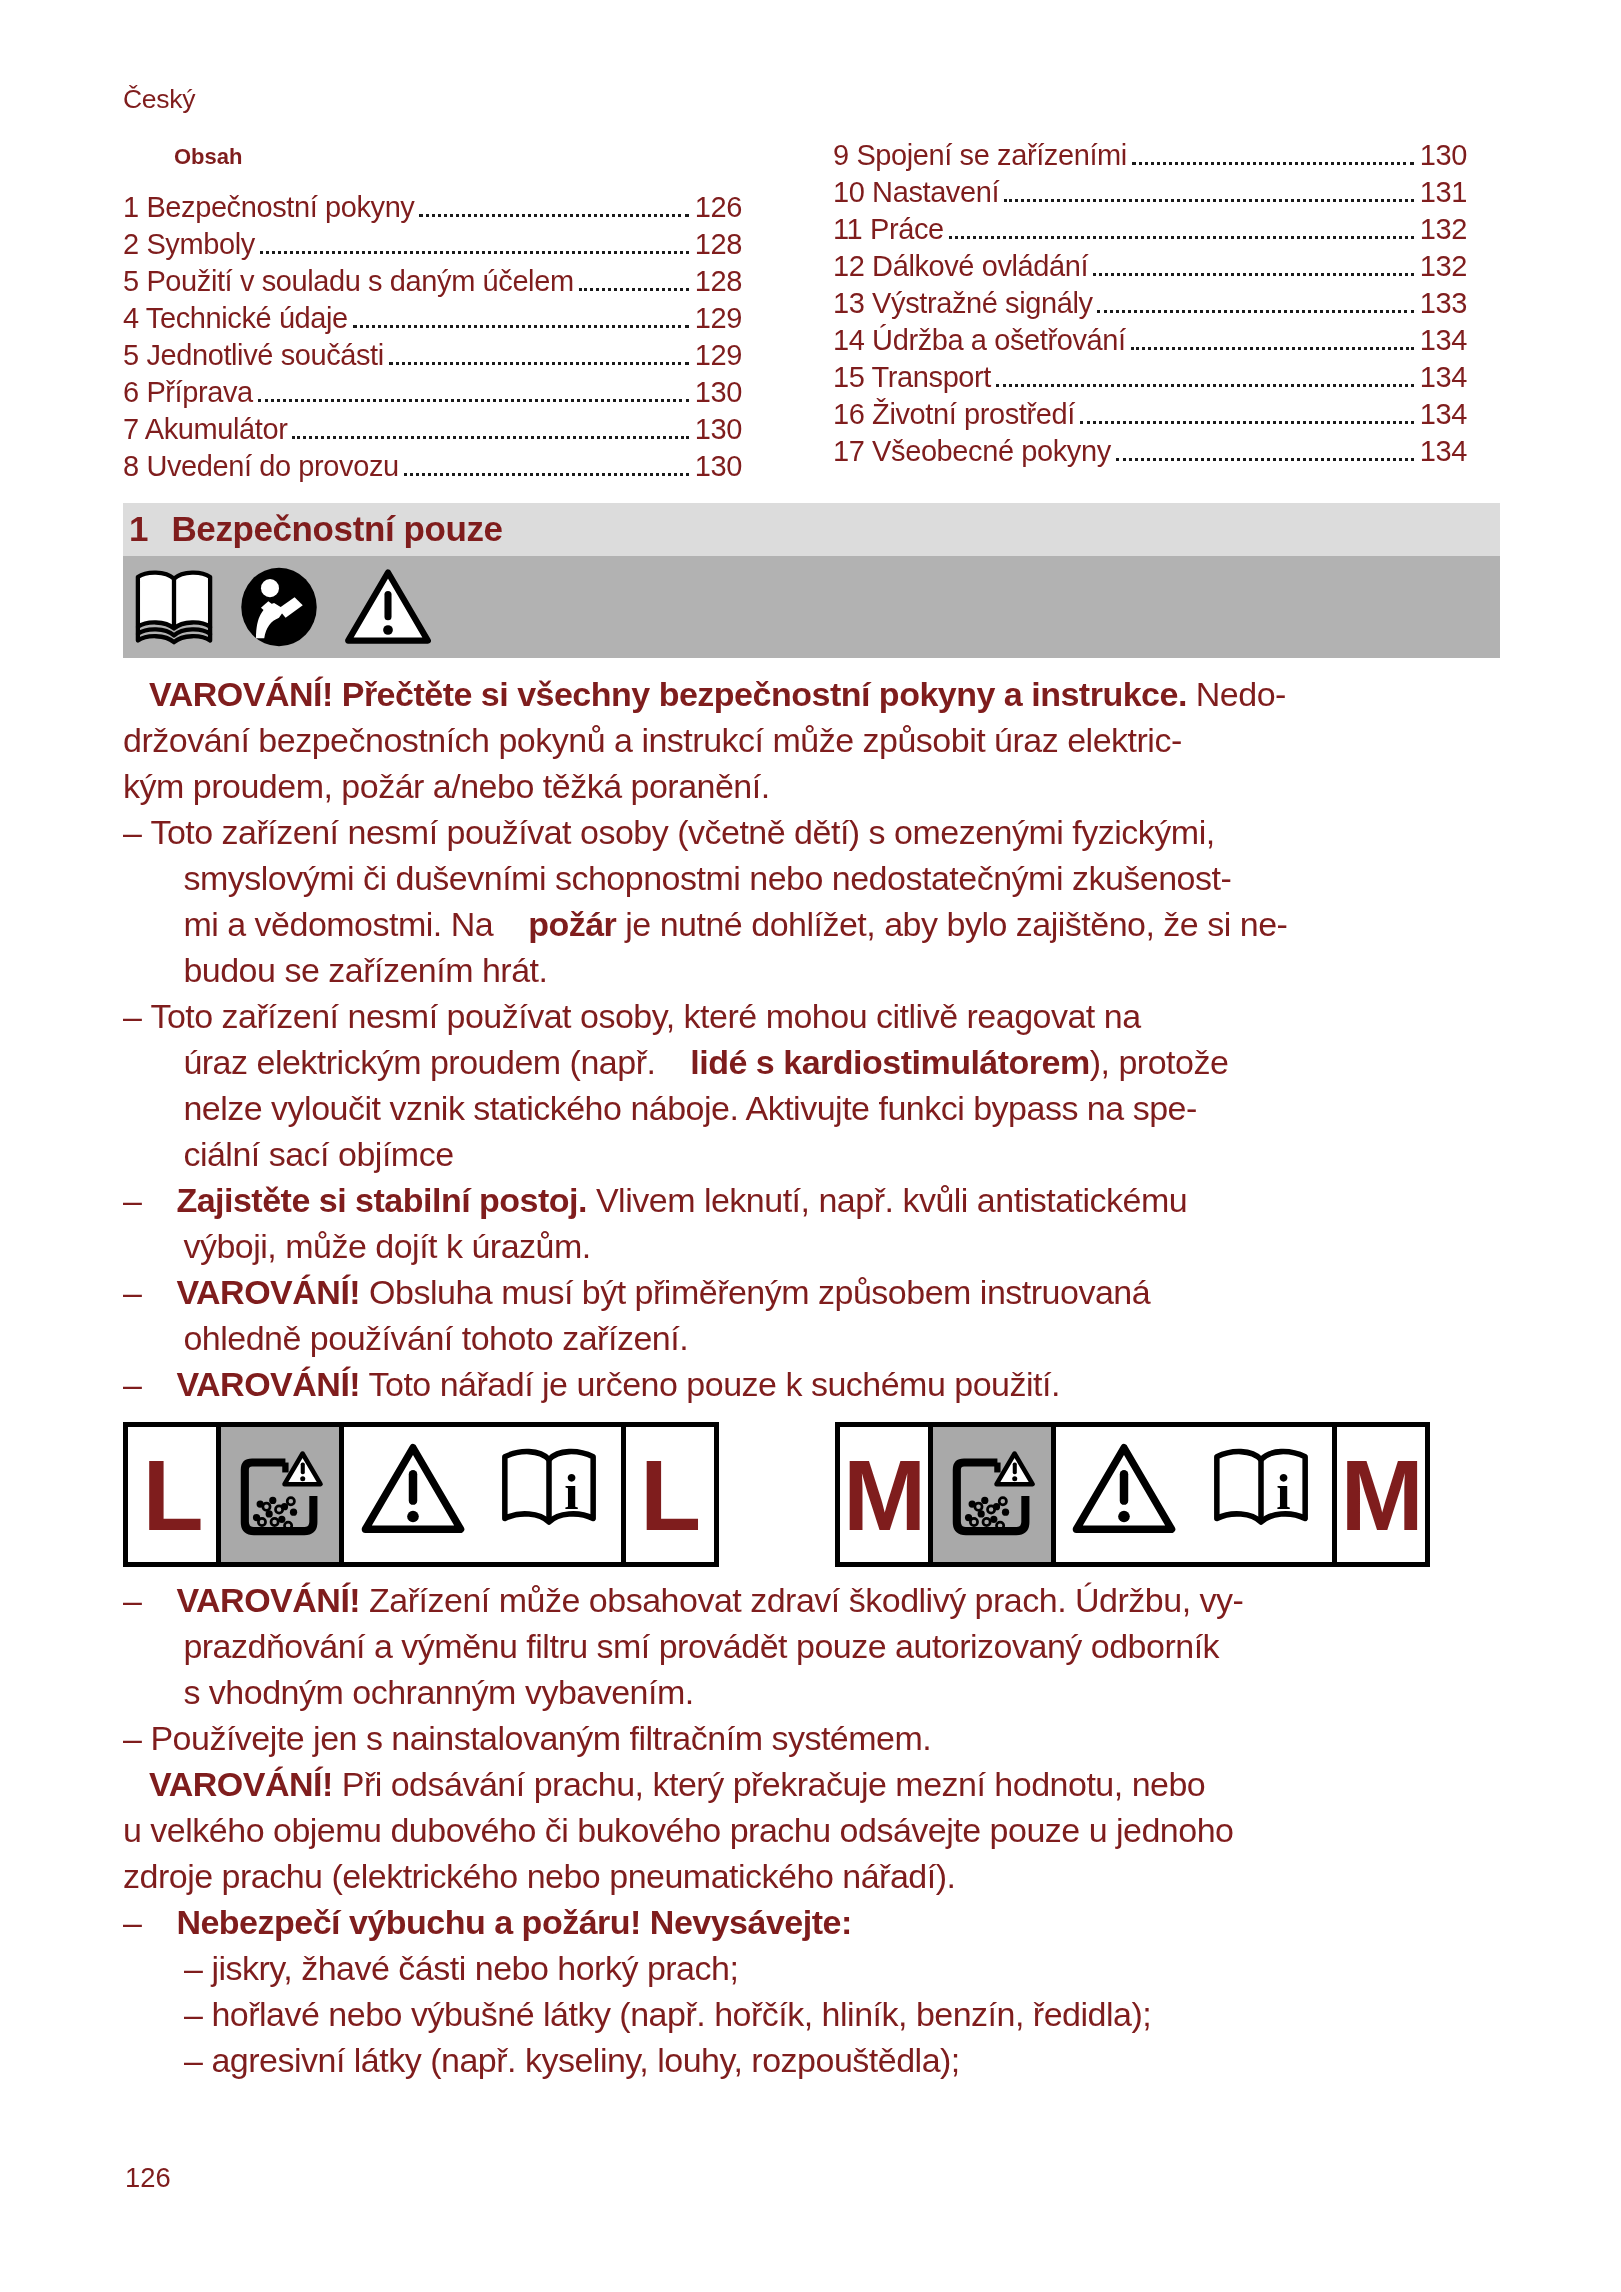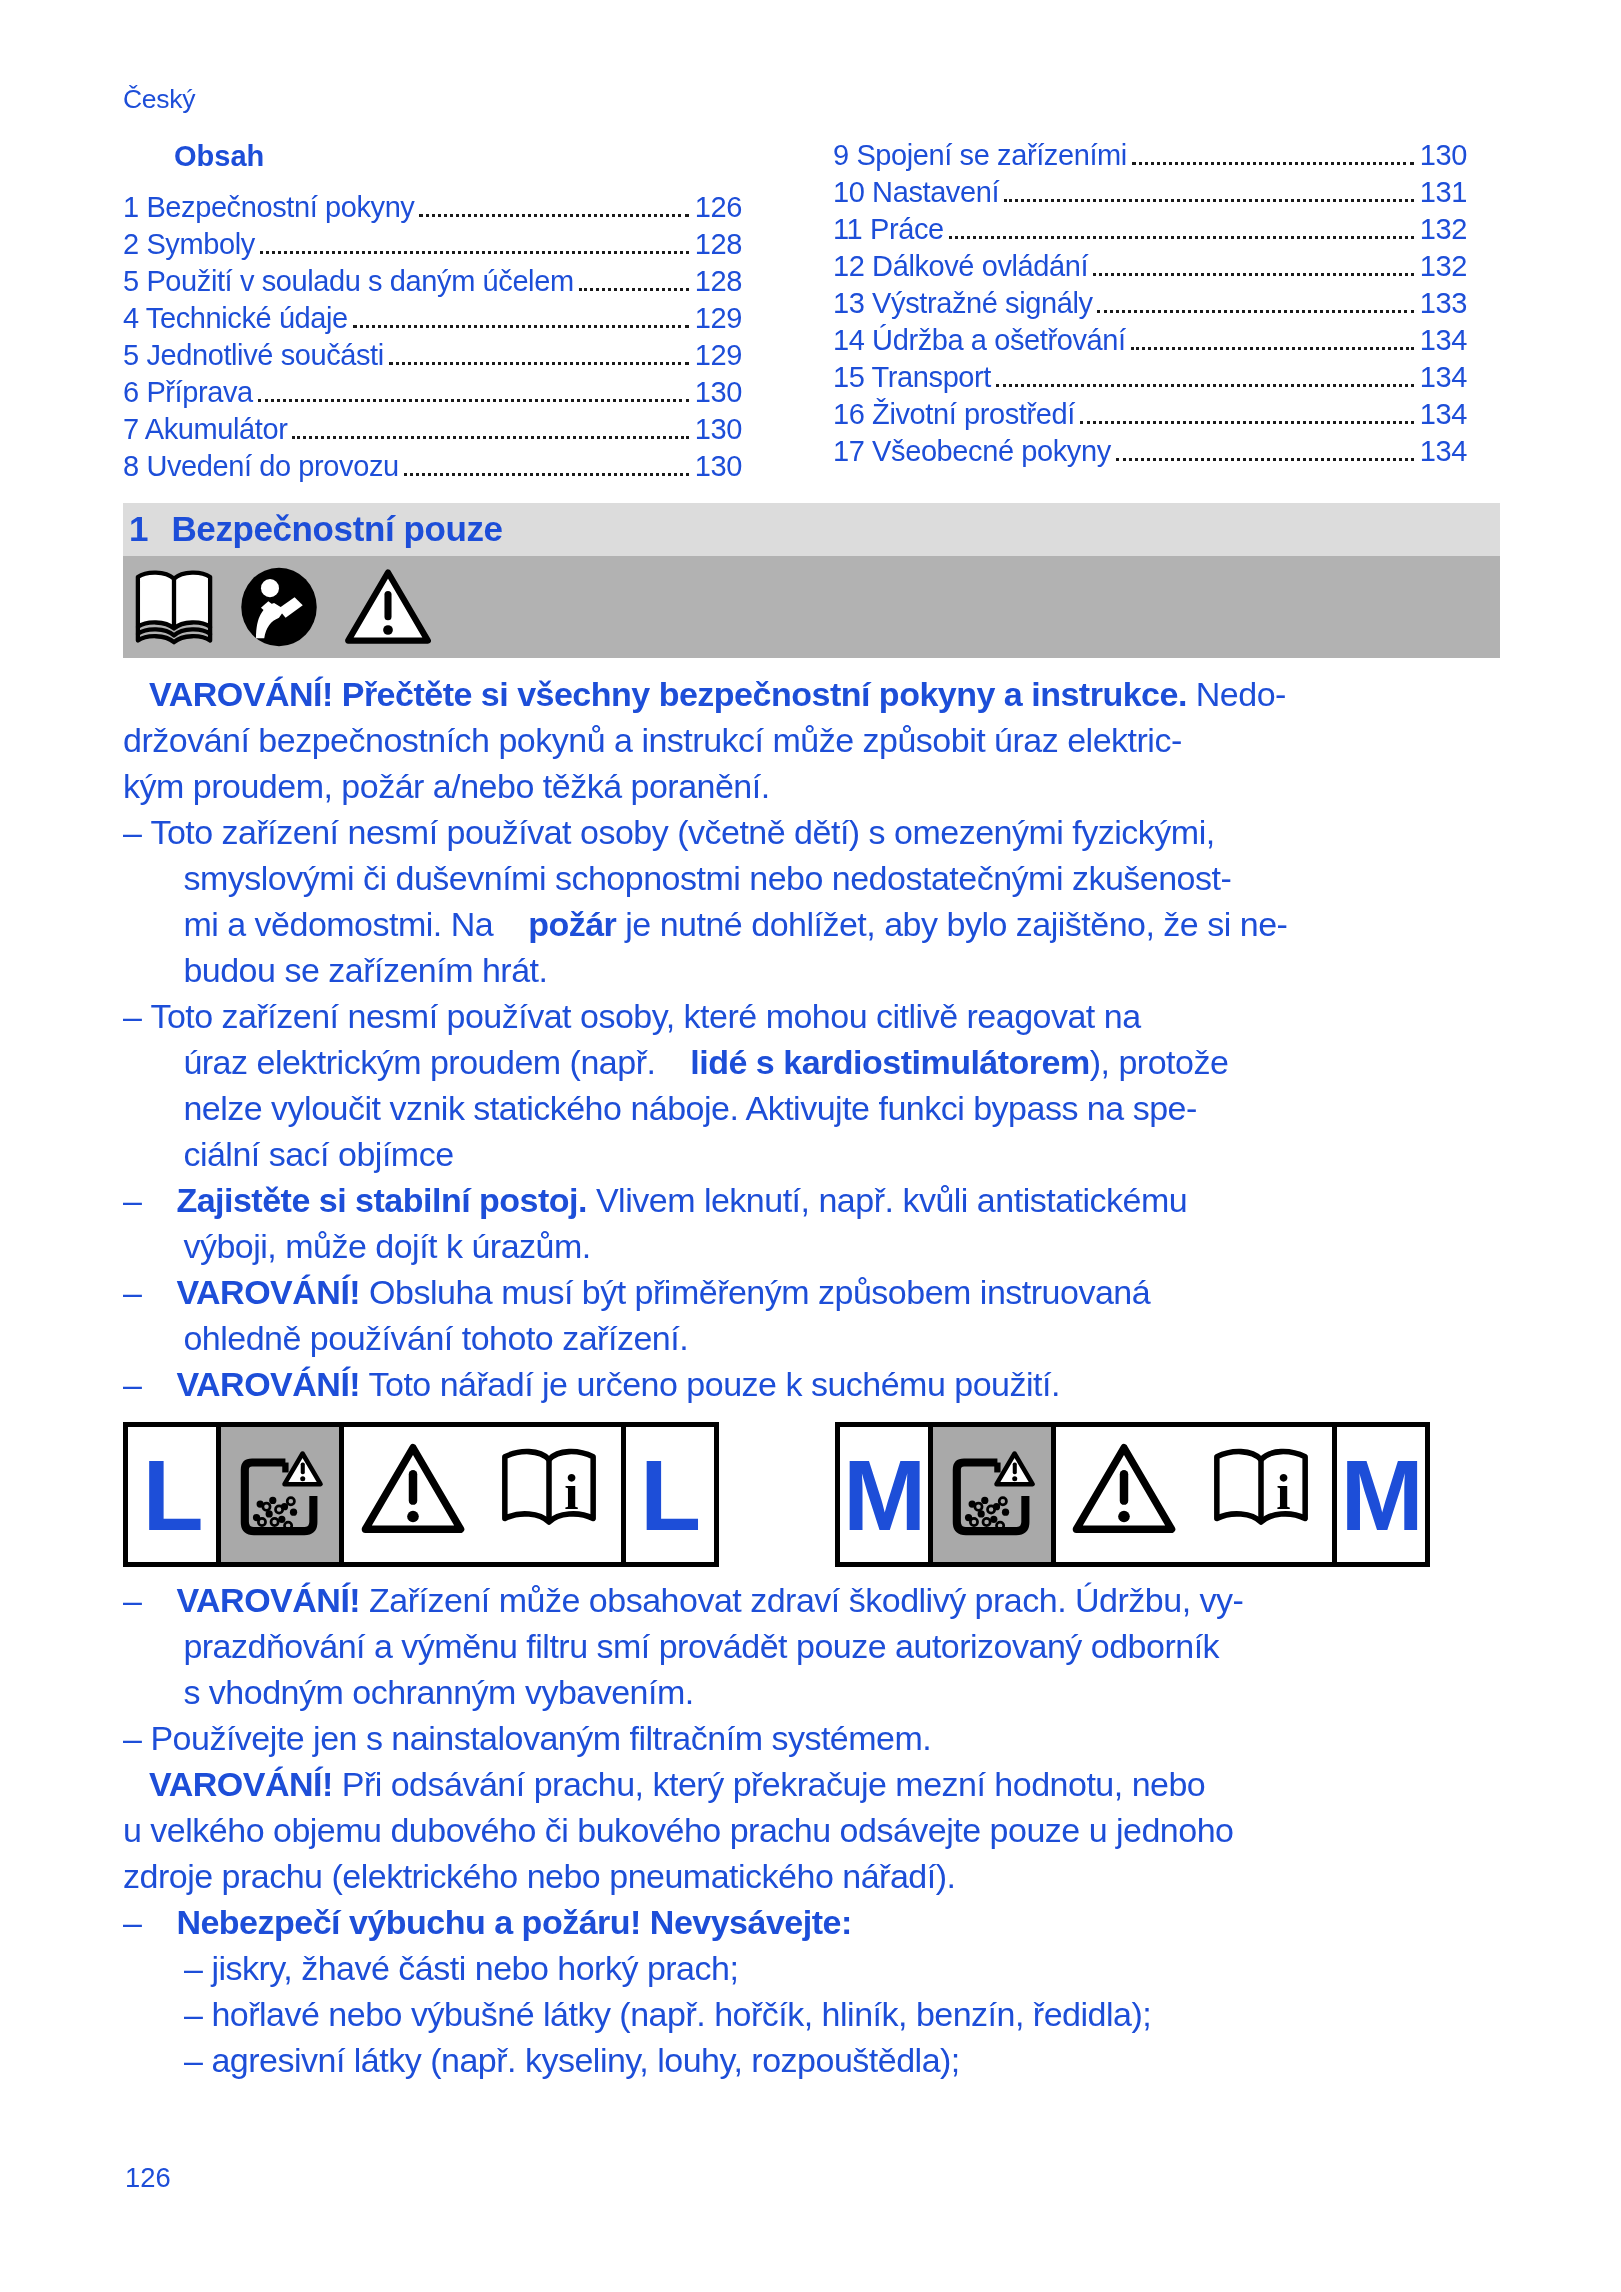--- a/index.html
+++ b/index.html
@@ -1,27 +1,27 @@
 <!DOCTYPE html>
 <html><head>
 <meta charset="utf-8">
 <style>
   html,body{margin:0;padding:0;background:#ffffff;}
   .page{
     position:relative;width:1621px;height:2293px;background:#ffffff;
-    font-family:"Liberation Sans",sans-serif;color:#1d4ed8;
+    font-family:"Liberation Sans",sans-serif;color:#7f1d1d;
     box-sizing:border-box;padding:84px 0 0 123px;overflow:hidden;
   }
   .lang{font-size:26.5px;letter-spacing:-0.3px;}
   
   .toc{display:flex;margin-top:21.6px;width:1345px;}
   .toc-col{display:flex;flex-direction:column;}
   .toc-left{width:619px;}
   .toc-right{width:634px;margin-left:91px;}
-  .toc-title{font-weight:bold;font-size:29px;line-height:39px;margin:0 0 13.7px 51px;}
+  .toc-title{font-weight:bold;font-size:22px;line-height:39px;margin:0 0 13.7px 51px;}
   .toc-row{display:flex;align-items:baseline;font-size:29px;line-height:37px;letter-spacing:-0.4px;}
   .toc-row .label{white-space:nowrap;}
   .toc-row .dots{flex:1;min-width:11.8px;border-bottom:3.9px dotted #1a1a1a;margin:0 5.9px 6.9px 4.9px;}
   .toc-row .num{white-space:nowrap;}
   
   .section-band{
     width:1377px;background:#dcdcdc;margin-top:17.6px;height:53px;
     display:flex;align-items:center;font-weight:bold;font-size:35px;
     padding-left:5.9px;box-sizing:border-box;letter-spacing:-0.4px;
   }

